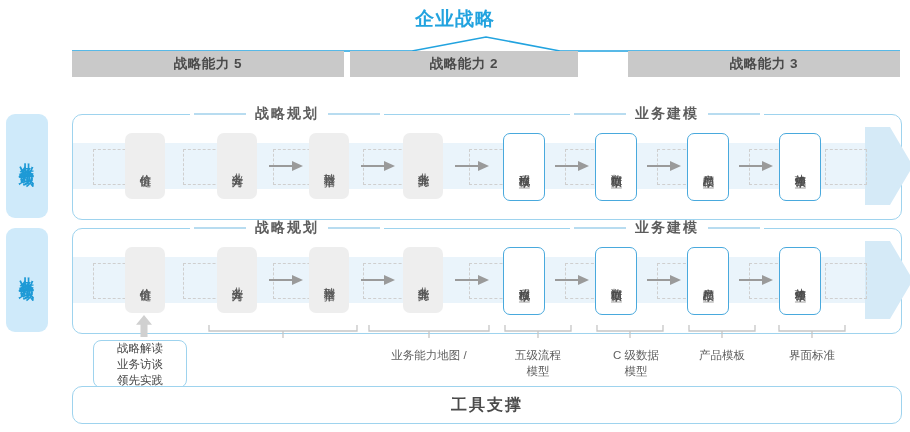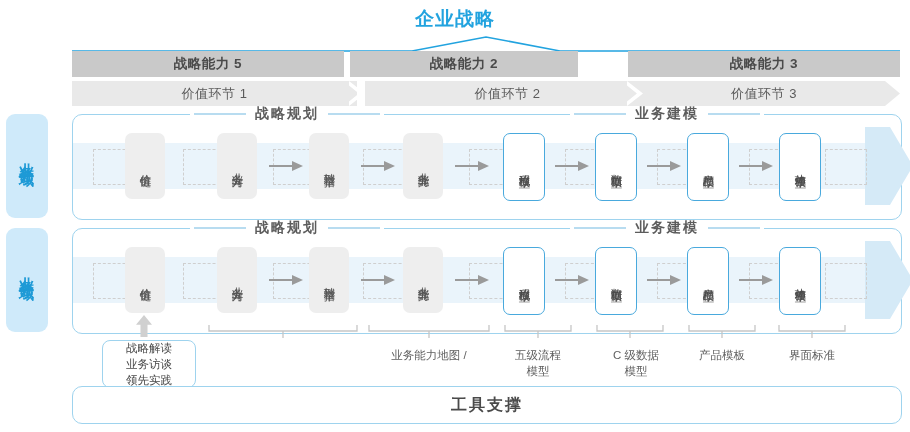--- a/index.html
+++ b/index.html
@@ -153,34 +153,20 @@
       <span>战略能力 5</span>
     </div>
     <div class="cap-cell" style="left:278px;width:228px;">
       <span>战略能力 2</span>
     </div>
     <div class="cap-cell" style="left:556px;width:272px;">
       <span>战略能力 3</span>
     </div>
   </div>
 
-  <div class="band-val">
-    <div class="val-cell" style="left:0px;width:285px;">
-      <span>价值环节 1</span>
-    </div>
-    <div class="val-notch" style="left:277px;"></div>
-    <div class="val-cell" style="left:293px;width:285px;">
-      <span>价值环节 2</span>
-    </div>
-    <div class="val-notch" style="left:555px;"></div>
-    <div class="val-cell" style="left:571px;width:242px;">
-      <span>价值环节 3</span>
-    </div>
-    <div class="val-arrowhead" style="left:813px;"></div>
-  </div>
 
   <div class="domain" style="top:114px;height:104px;">
     <span>业务领域 1</span>
   </div>
   <div class="domain" style="top:228px;height:104px;">
     <span>业务领域 2</span>
   </div>
 
   <div class="panel" style="top:114px;height:104px;">
     <div class="flowband" style="left:0px;top:28px;width:800px;"></div>
@@ -352,21 +338,21 @@
   <svg class="bracket" style="left:596px;top:325px;width:68px;" viewBox="0 0 68 13" preserveAspectRatio="none">
     <path d="M1,0 L1,6 L67,6 L67,0 M34,6 L34,13" fill="none" stroke="#c6c6c6" stroke-width="1.3"></path>
   </svg>
   <svg class="bracket" style="left:688px;top:325px;width:68px;" viewBox="0 0 68 13" preserveAspectRatio="none">
     <path d="M1,0 L1,6 L67,6 L67,0 M34,6 L34,13" fill="none" stroke="#c6c6c6" stroke-width="1.3"></path>
   </svg>
   <svg class="bracket" style="left:778px;top:325px;width:68px;" viewBox="0 0 68 13" preserveAspectRatio="none">
     <path d="M1,0 L1,6 L67,6 L67,0 M34,6 L34,13" fill="none" stroke="#c6c6c6" stroke-width="1.3"></path>
   </svg>
 
-  <div class="anno-box" style="left:102px;top:340px;width:92px;height:46px;text-align:center;">
+  <div class="anno-box" style="left:93px;top:340px;width:92px;height:46px;text-align:center;">
     <div>
       <div>战略解读</div>
       <div>业务访谈</div>
       <div>领先实践</div>
     </div>
   </div>
 
   <div class="anno" style="left:359px;top:348px;width:140px;">
     <div>业务能力地图 /</div>
   </div>

